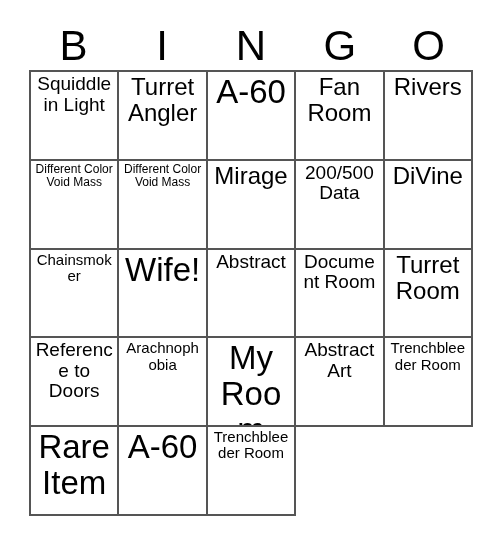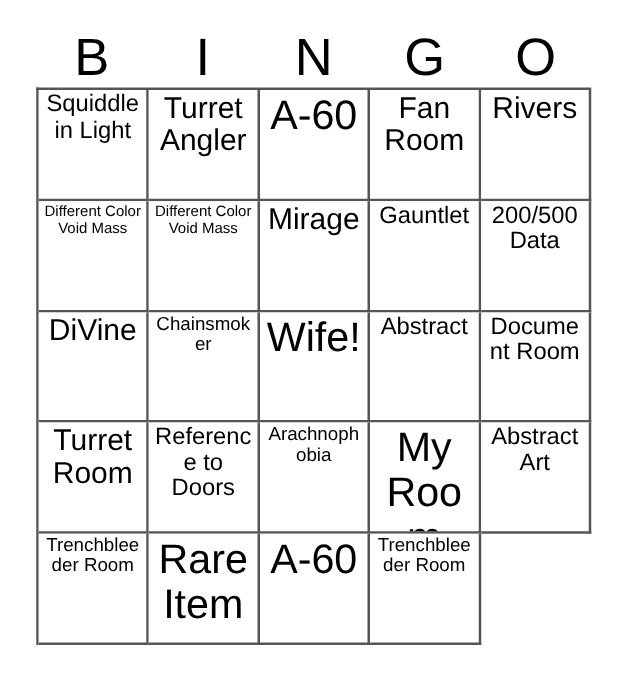--- a/index.html
+++ b/index.html
@@ -123,23 +123,20 @@
     <div class="cell fs-sm">
         <span class="cell-text">Different Color Void Mass</span>
       </div>
     <div class="cell fs-sm">
         <span class="cell-text">Different Color Void Mass</span>
       </div>
     <div class="cell fs-xl">
         <span class="cell-text">Mirage</span>
       </div>
     <div class="cell fs-md">
-        <span class="cell-text">Gauntlet</span>
-      </div>
-    <div class="cell fs-md">
         <span class="cell-text">200/500 Data</span>
       </div>
 
     <div class="cell fs-xl">
         <span class="cell-text">DiVine</span>
       </div>
     <div class="cell fs-xs">
         <span class="cell-text">Chainsmoker</span>
       </div>
     <div class="cell fs-xxl">

